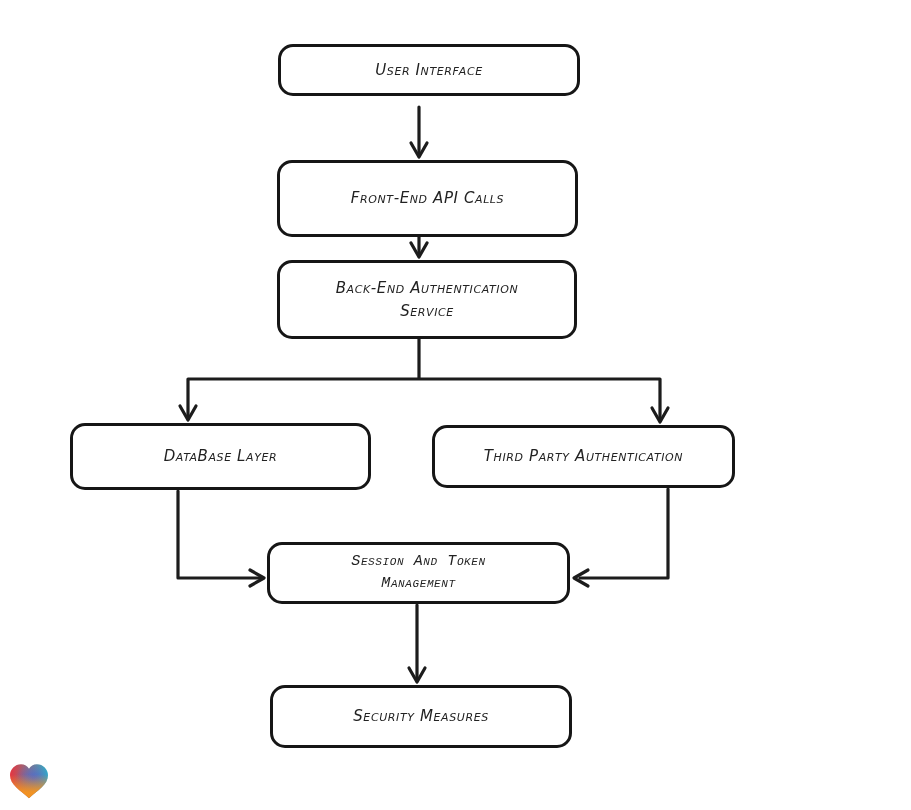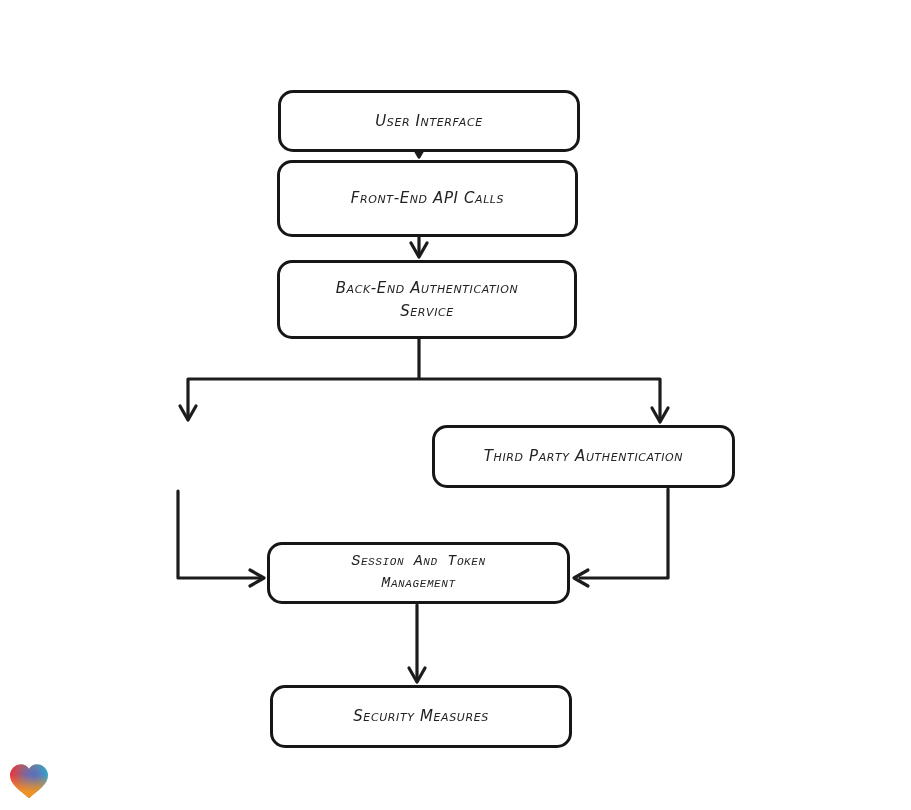--- a/index.html
+++ b/index.html
@@ -88,32 +88,35 @@
       <path d="M668 489 V578 H580"></path>
       <polyline points="588,570 574,578 588,586"></polyline>
     </g>
 
     <g class="edge">
       <path d="M417 605 V681"></path>
       <polyline points="409,668 417,682 425,668"></polyline>
     </g>
   </svg>
 
-  <div class="node" style="left:278px; top:44px; width:302px; height:62px;margin-top:46px;">
+  <div class="node" style="left:278px; top:44px; width:302px; height:52px;">
     <span class="node-label">User Interface</span>
   </div>
 
   <div class="node" style="left:277px; top:160px; width:301px; height:77px;">
     <span class="node-label">Front-End API Calls</span>
   </div>
 
   <div class="node" style="left:277px; top:260px; width:300px; height:79px;">
     <span class="node-label" style="max-width:236px;">Back-End Authentication Service</span>
   </div>
 
+  <div class="node" style="left:70px; top:423px; width:301px; height:67px;">
+    <span class="node-label">DataBase Layer</span>
+  </div>
 
   <div class="node" style="left:432px; top:425px; width:303px; height:63px;">
     <span class="node-label">Third Party Authentication</span>
   </div>
 
   <div class="node" style="left:267px; top:542px; width:303px; height:62px;font-family:Liberation Mono, monospace;">
     <span class="node-label" style="max-width:210px;">Session And Token Management</span>
   </div>
 
   <div class="node" style="left:270px; top:685px; width:302px; height:63px;">

